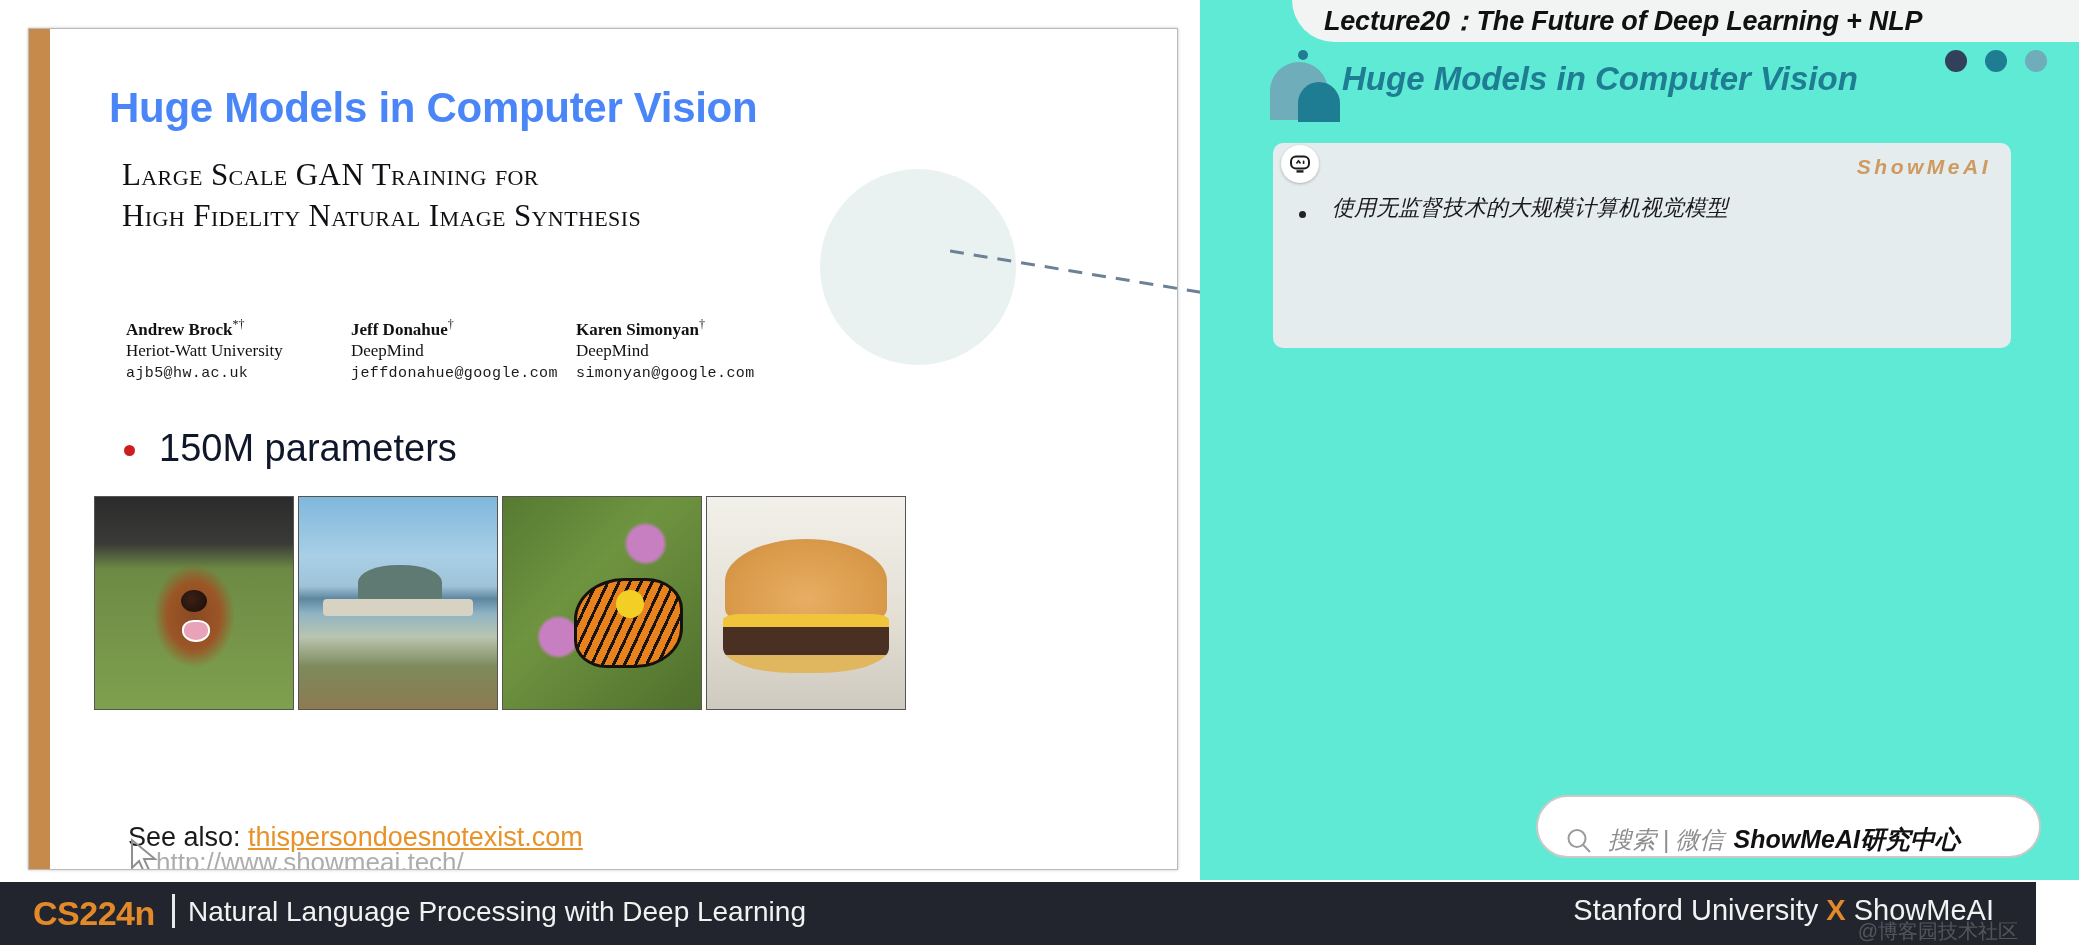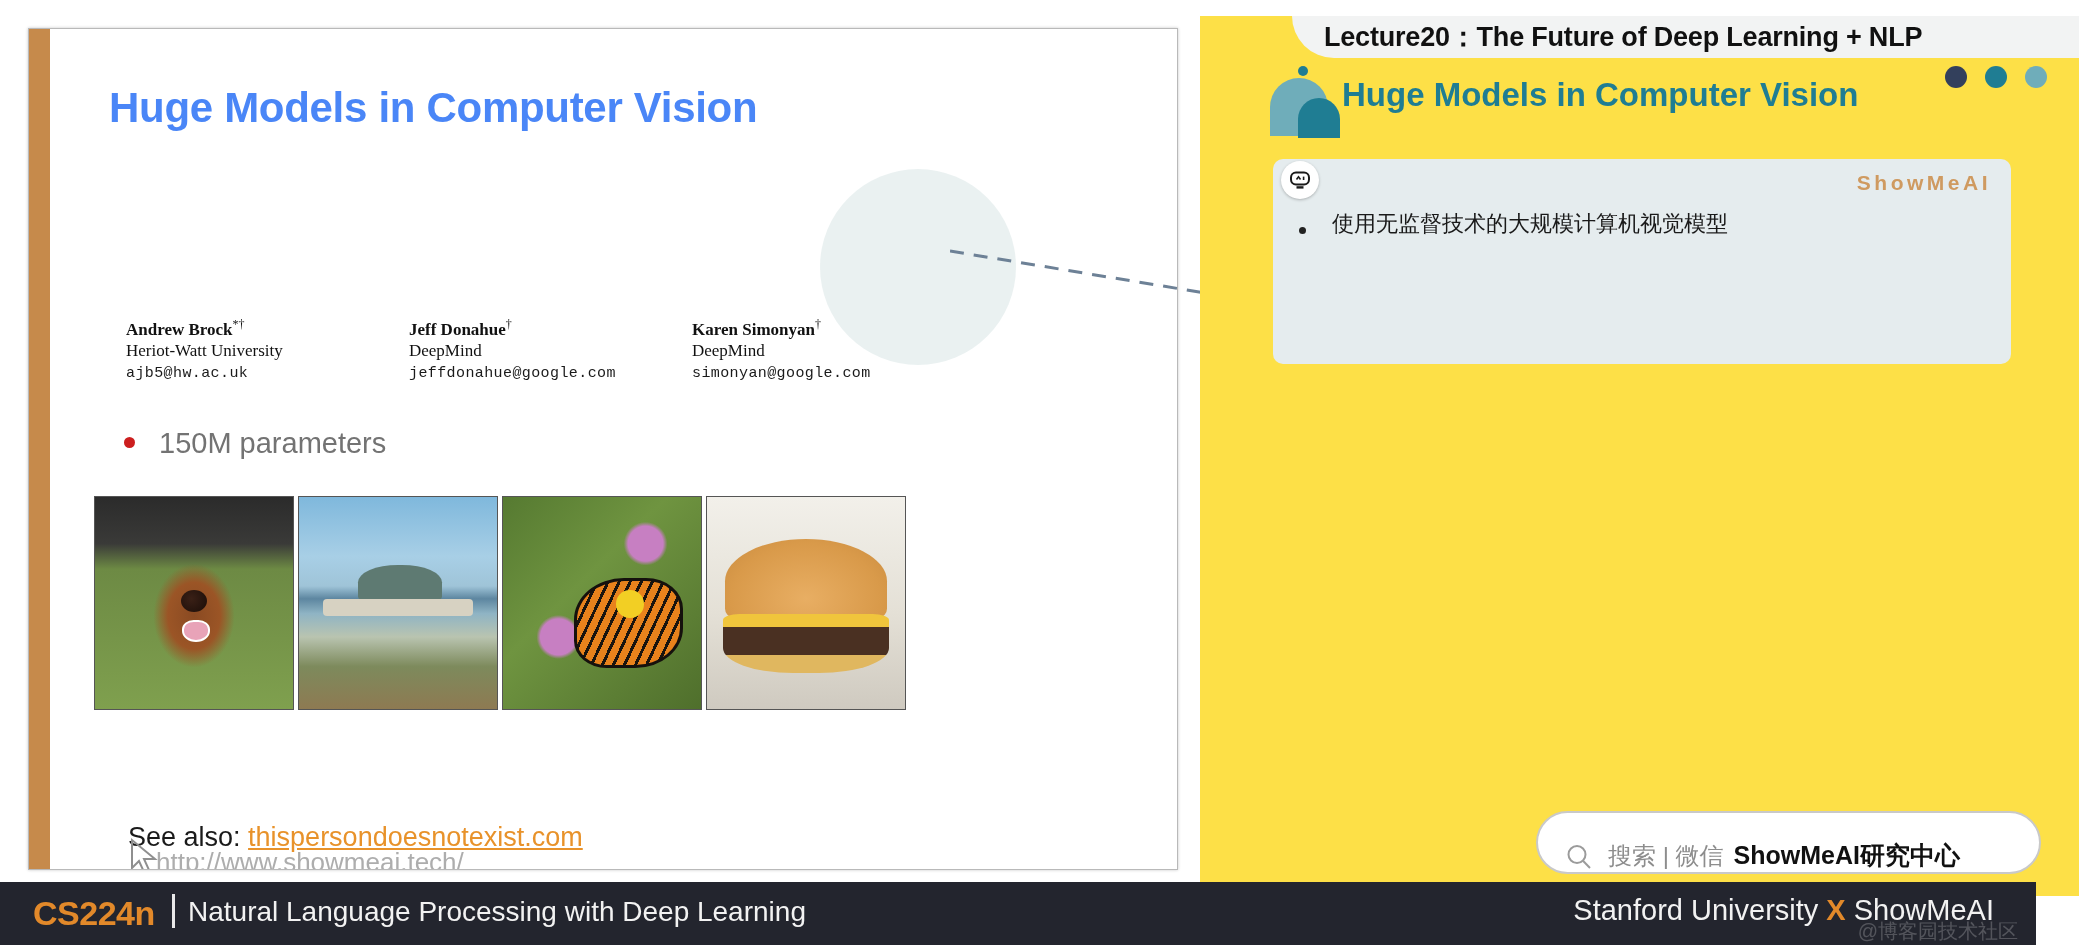--- a/index.html
+++ b/index.html
@@ -57,21 +57,20 @@
     font-variant: small-caps;
     line-height: 1.33;
     letter-spacing: 0.4px;
   }
 
   .authors {
     position: absolute;
     left: 76px; top: 288px;
     width: 800px;
     display: flex;
-    gap: 58px;
   }
   .author-col { width: 225px; }
   .author-name {
     font-family: "Liberation Serif", serif;
     font-size: 17px;
     font-weight: bold;
     color: #111;
     white-space: nowrap;
   }
   .author-name sup { font-weight: normal; font-size: 12px; }
@@ -99,22 +98,22 @@
   }
   .bullet-dot {
     width: 11px; height: 11px;
     border-radius: 50%;
     background: #cc1e1e;
     margin-right: 24px;
     position: relative;
     top: -5px;
   }
   .bullet-text {
-    font-size: 29px;
-    color: #737373;
+    font-size: 38px;
+    color: #0f172a;
   }
 
   .img-strip {
     position: absolute;
     left: 44px; top: 467px;
     display: flex;
     gap: 4px;
   }
   .gimg {
     width: 198px; height: 212px;
@@ -248,23 +247,24 @@
   .connector {
     position: absolute;
     left: 950px; top: 245px;
     width: 340px; height: 70px;
     pointer-events: none;
   }
 
   
   .right-panel {
     position: absolute;
-    left: 1200px; top: 16px;
+    left: 1200px; top: 0;
     width: 879px; height: 880px;
-    background: #fde047;
+    background: #5eead4;
+    font-style: italic;
   }
   .lecture-band {
     position: absolute;
     left: 92px; top: 0;
     width: 787px; height: 42px;
     background: #f2f3f3;
     border-radius: 0 0 0 46px;
   }
   .lecture-title {
     position: absolute;
@@ -442,20 +442,24 @@
 
   <div class="slide-wrap">
     <div class="slide-leftbar"></div>
 
     <div class="slide-inner">
 
       <div class="deco-circle"></div>
 
       <div class="slide-title">Huge Models in Computer Vision</div>
 
+      <div class="paper-title">
+        <div>Large Scale GAN Training for</div>
+        <div>High Fidelity Natural Image Synthesis</div>
+      </div>
 
       <div class="authors">
         <div class="author-col">
           <div class="author-name"><span>Andrew Brock</span><sup>*†</sup></div>
           <div class="author-aff">Heriot-Watt University</div>
           <div class="author-mail">ajb5@hw.ac.uk</div>
         </div>
         <div class="author-col">
           <div class="author-name"><span>Jeff Donahue</span><sup>†</sup></div>
           <div class="author-aff">DeepMind</div>

